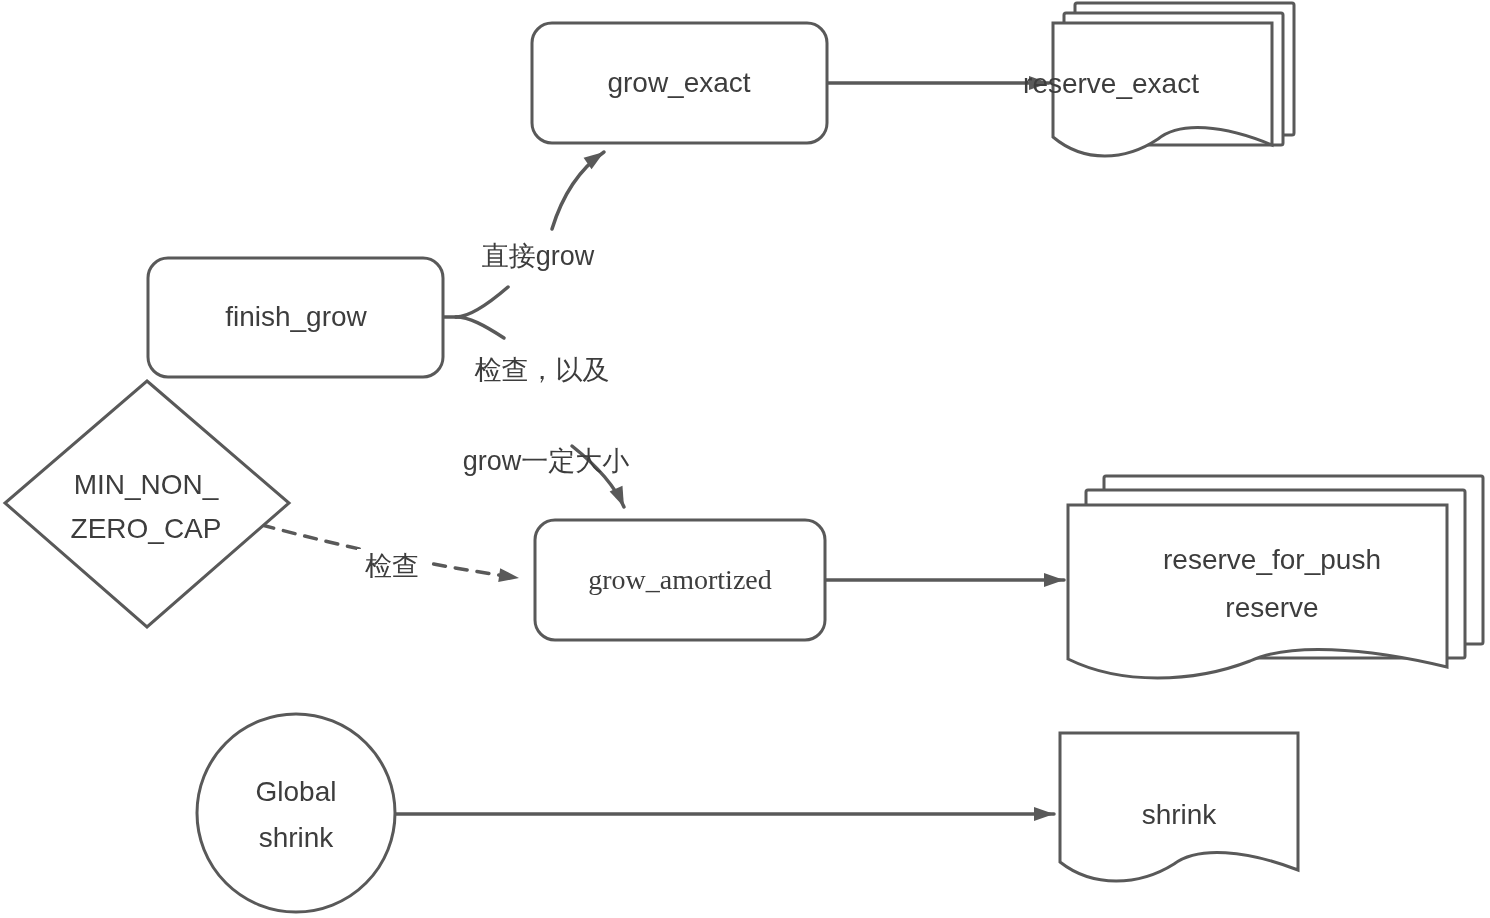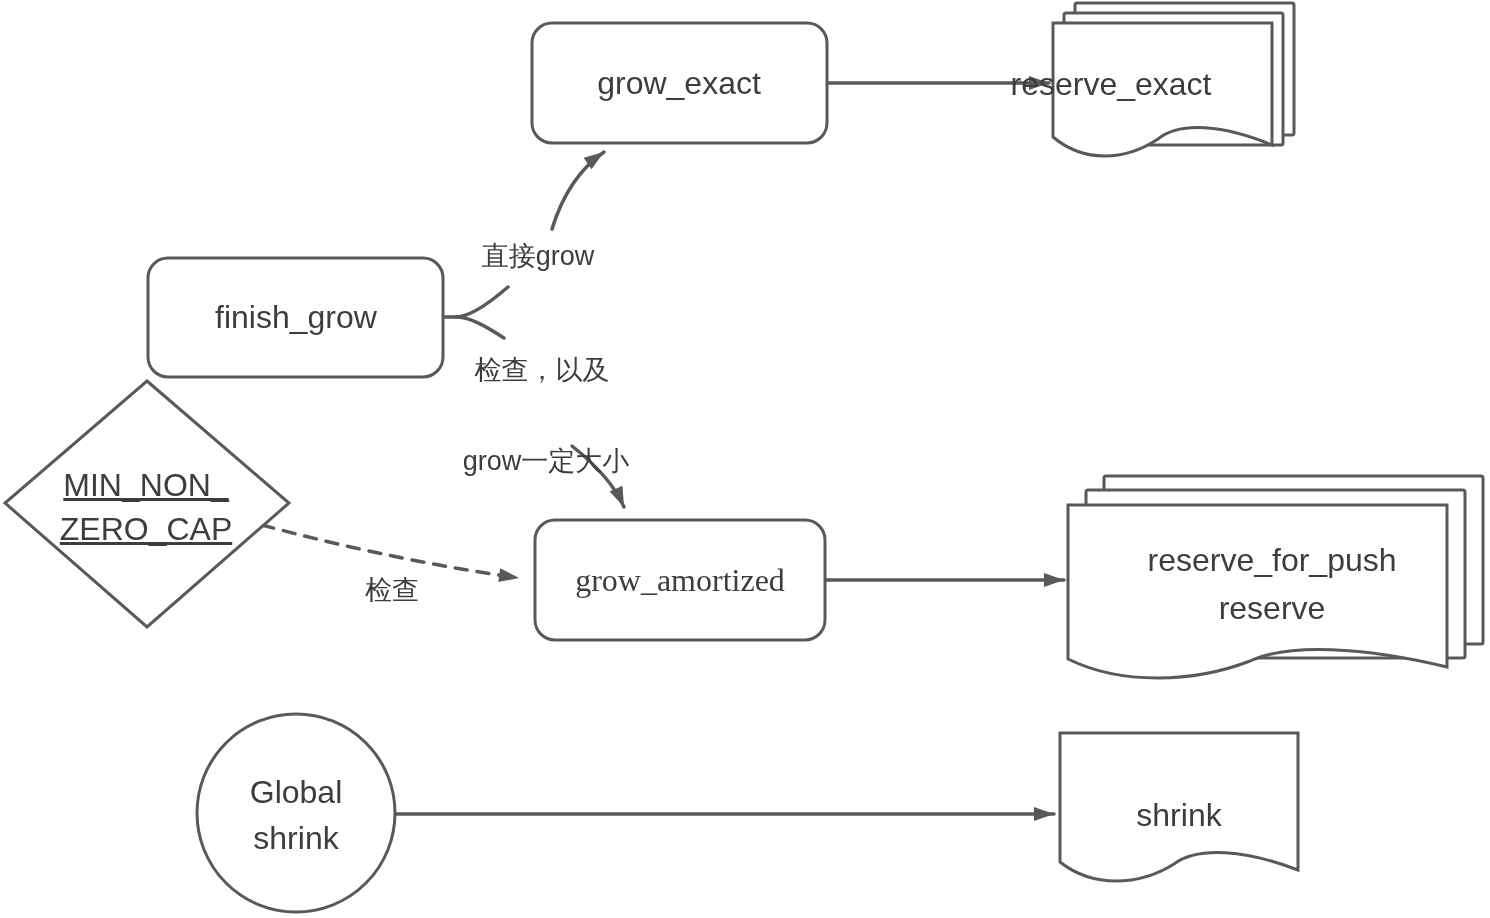--- a/index.html
+++ b/index.html
@@ -19,31 +19,31 @@
   }
   svg.layer { position: absolute; left: 0; top: 0; }
   .shape { fill: #ffffff; stroke: var(--stroke-color); stroke-width: 3; }
   .edge  { fill: none; stroke: var(--stroke-color); stroke-width: 3.5; stroke-linecap: round; }
   .edge.dashed { stroke-dasharray: 12 10; }
   .fork  { fill: none; stroke: var(--stroke-color); stroke-width: 3.5; stroke-linecap: round; }
   .arrowhead { fill: var(--stroke-color); }
   .label {
     position: absolute;
     transform: translate(-50%, -50%);
-    font-size: 32px;
+    font-size: 28px;
     line-height: 34px;
     text-align: center;
     white-space: nowrap;
     color: var(--text-color);
   }
   .label.cn { font-size: 27px; }
   .label.lh44 { line-height: 44px; }
   .label.lh46 { line-height: 46px; }
   .label.lh48 { line-height: 48px; }
-  .label.bg-white { background: var(--background); padding: 0 8px; margin-top: 24px; }
+  .label.bg-white { background: var(--background); padding: 0 8px; }
 </style>
 </head>
 <body>
 
 <div class="canvas">
 
   <svg class="layer" width="1490" height="918" viewBox="0 0 1490 918">
     <defs>
       <marker id="arrow" markerUnits="userSpaceOnUse" markerWidth="24" markerHeight="18" refX="21" refY="8" orient="auto">
         <path class="arrowhead" d="M1,1 L21,8 L1,15 Z"></path>
@@ -78,21 +78,21 @@
       <rect class="shape" x="1086" y="490" width="379" height="168" rx="2"></rect>
       <path class="shape" d="M1068,505 L1447,505 L1447,667 C1364,647 1288,643 1250,661 C1193,683 1121,685 1068,659 Z"></path>
     </g>
 
     <path class="shape" d="M1060,733 L1298,733 L1298,870 C1246,850 1198,846 1174,864 C1139,886 1093,888 1060,862 Z"></path>
   </svg>
 
   <div class="label" style="left:679px; top:83px;">grow_exact</div>
   <div class="label" style="left:1111px; top:84px;">reserve_exact</div>
   <div class="label" style="left:296px; top:317px;text-align:center;">finish_grow</div>
-  <div class="label lh44" style="left:146px; top:507px;text-decoration:underline;">
+  <div class="label lh44" style="left:146px; top:507px;">
     <div>MIN_NON_</div>
     <div>ZERO_CAP</div>
   </div>
   <div class="label" style="left:680px; top:580px;font-family:Liberation Serif, serif;">grow_amortized</div>
   <div class="label lh48" style="left:1272px; top:584px;">
     <div>reserve_for_push</div>
     <div>reserve</div>
   </div>
   <div class="label lh46" style="left:296px; top:815px;">
     <div>Global</div>

